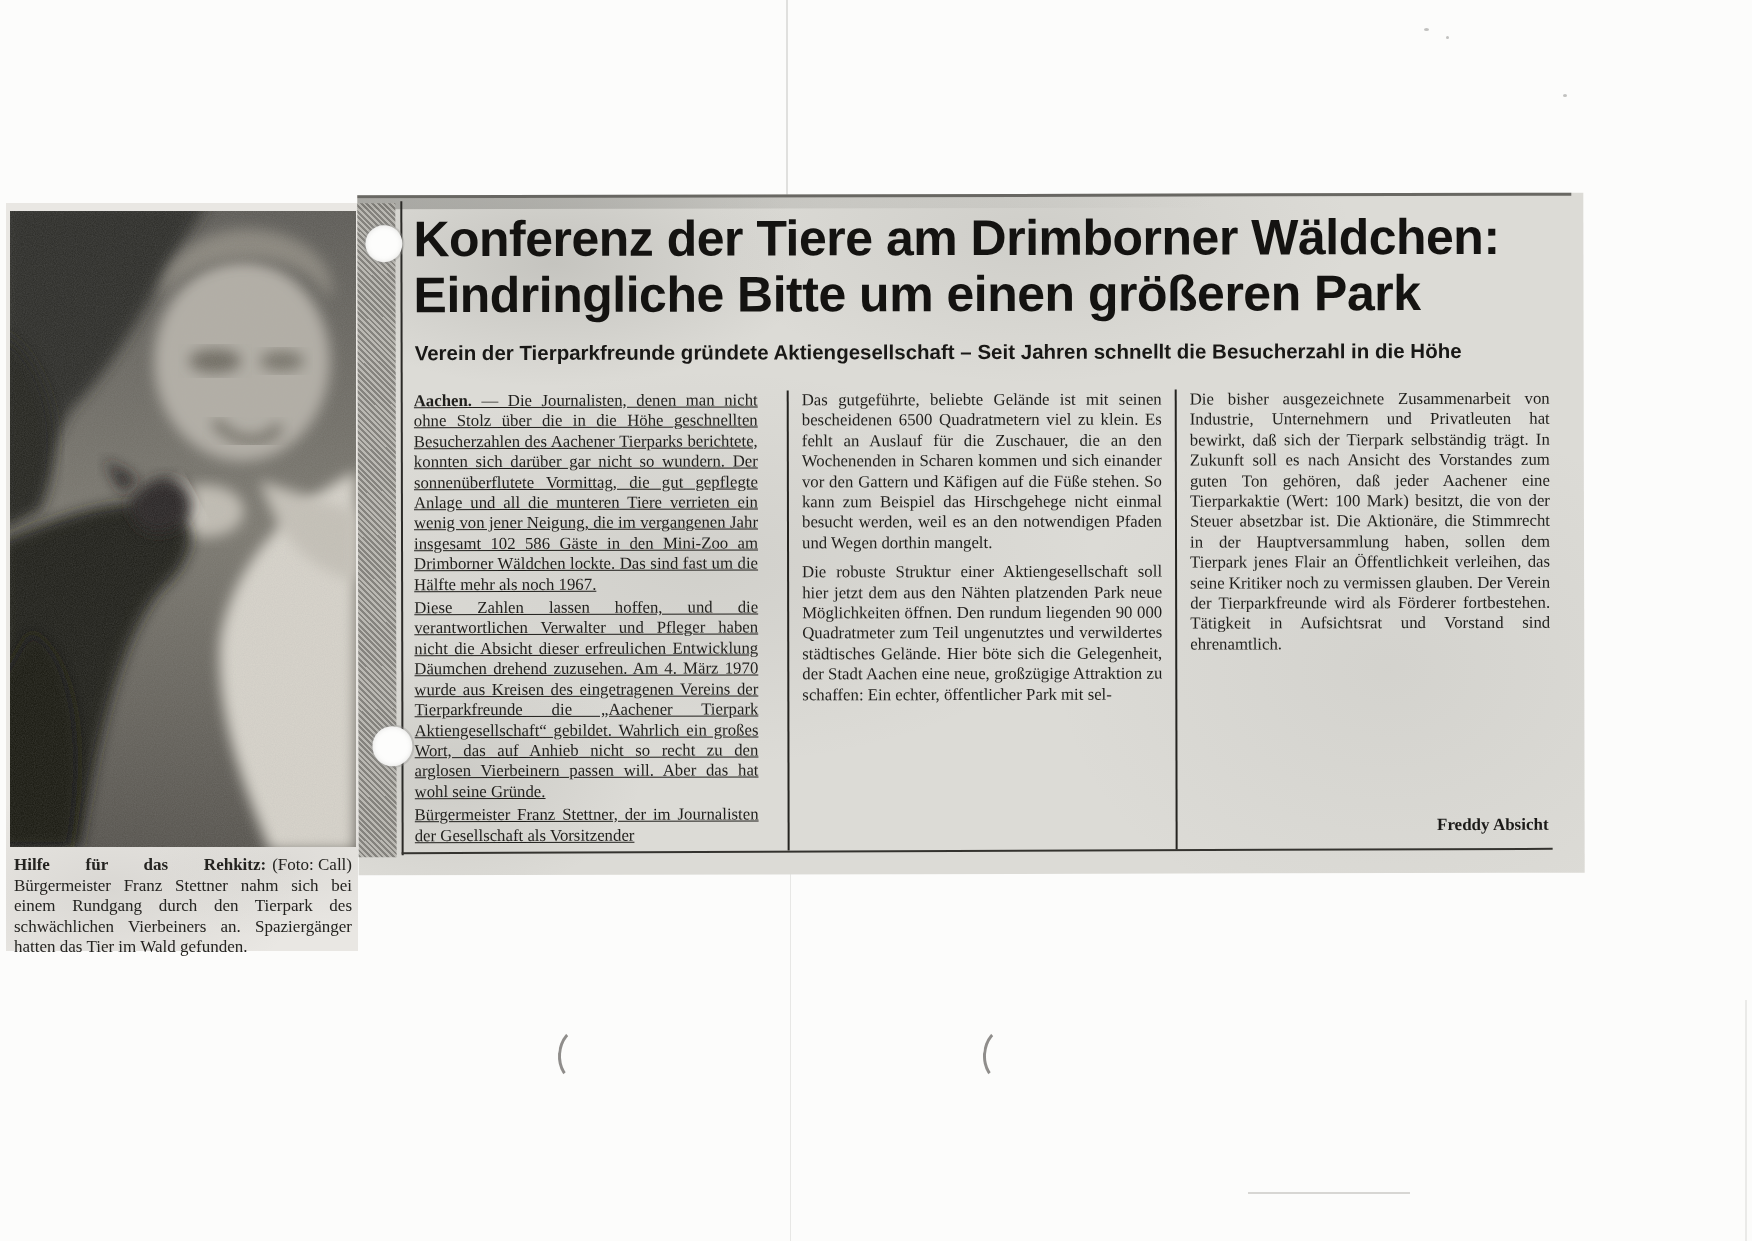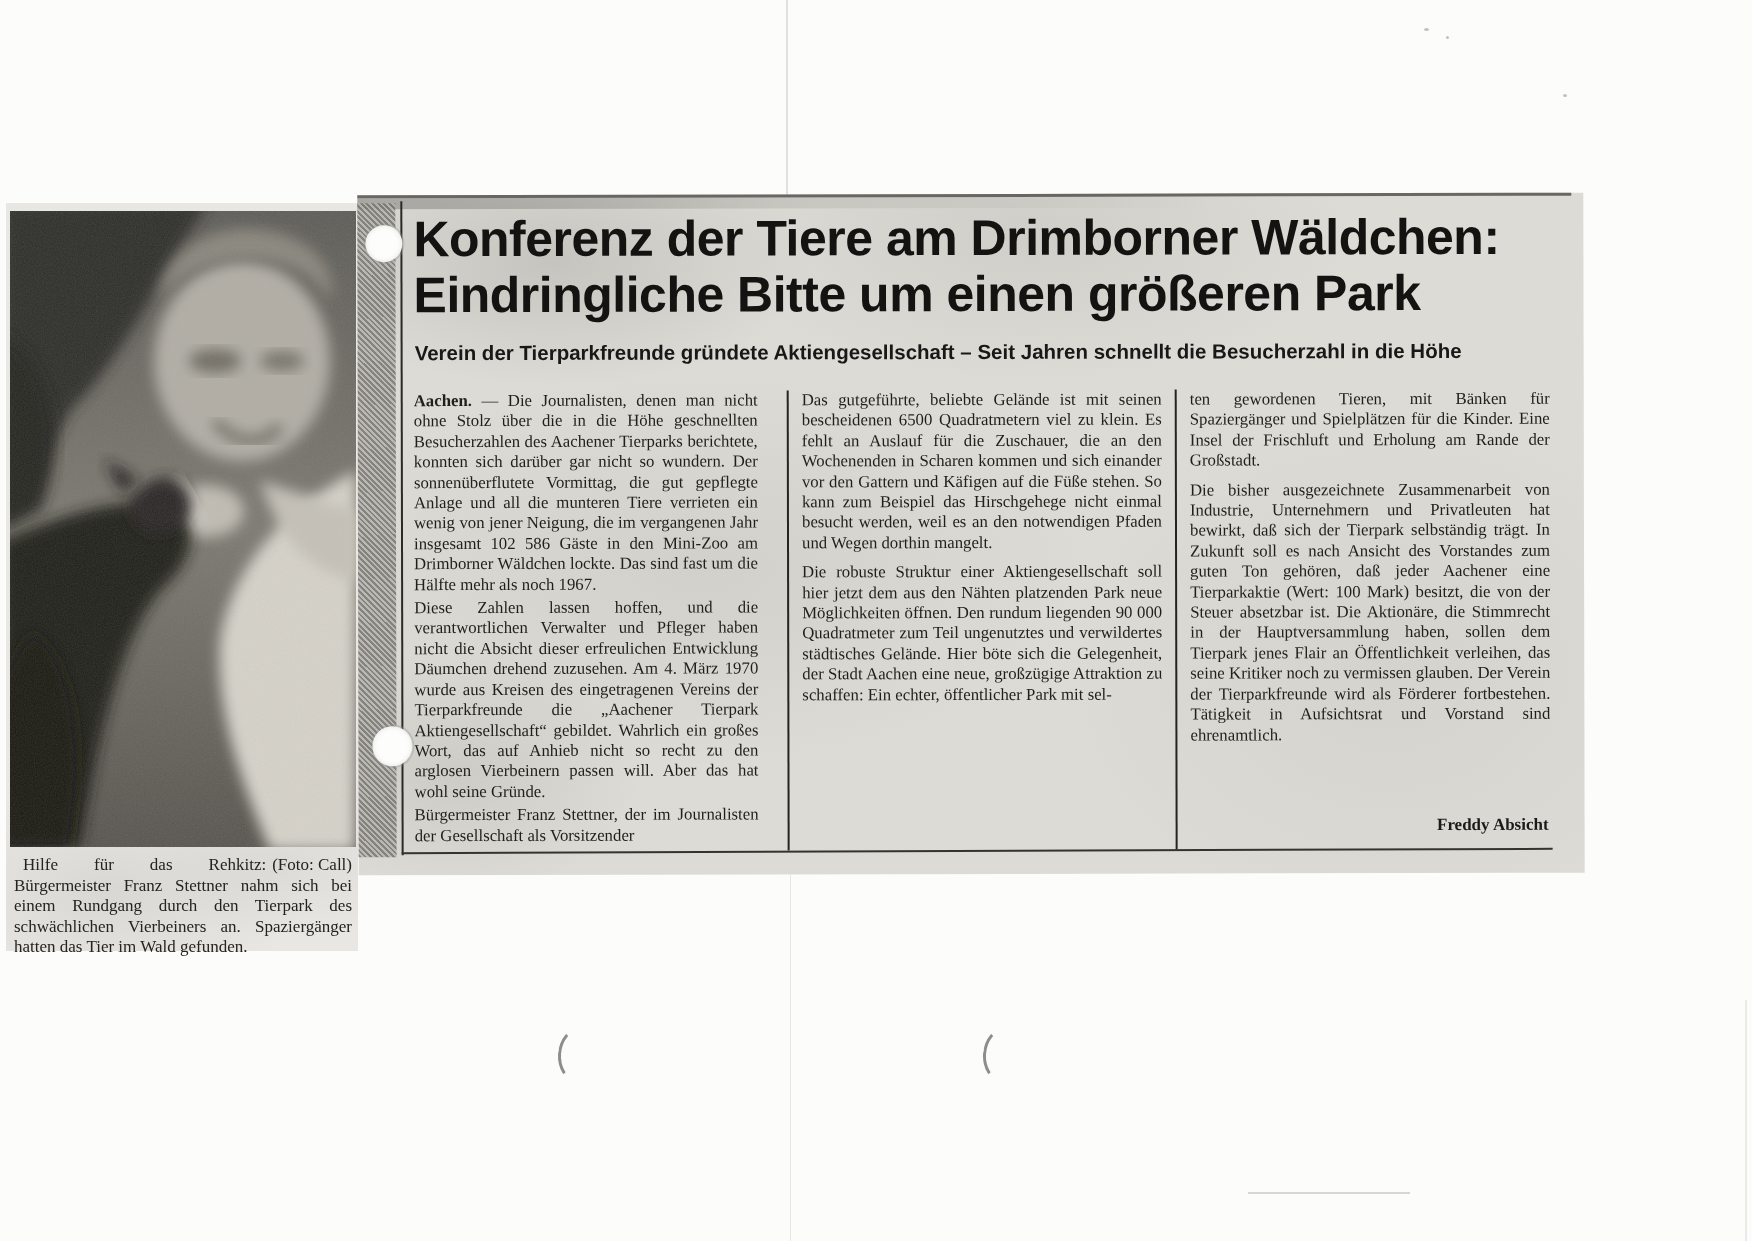--- a/index.html
+++ b/index.html
@@ -15,21 +15,21 @@
   .streak{position:absolute;background:#d7d6d3;height:2px;}
 
   
   .photo-clipping{position:absolute;left:6px;top:203px;width:352px;height:748px;
      background:#e9e7e3;
      background-image:radial-gradient(300px 160px at 30% 92%, rgba(120,118,112,.14), transparent 65%),
                       radial-gradient(220px 120px at 80% 88%, rgba(120,118,112,.10), transparent 65%);}
   .photo-frame{position:absolute;left:4px;top:8px;width:346px;height:636px;background:#6f6d68;overflow:hidden;}
   .photo-caption{position:absolute;left:8px;top:652px;width:338px;
      font-size:17px;line-height:20.6px;text-align:justify;color:#242320;}
-  .photo-caption b{font-weight:normal;margin-left:9px;}
+  .photo-caption b{font-weight:bold;}
   .credit{float:right;margin-left:6px;}
 
   
   .article{position:absolute;left:358px;top:194px;width:1226px;height:680px;
      background:#dcdbd6;transform:rotate(-0.12deg);
      background-image:
        radial-gradient(420px 200px at 16% 10%, rgba(105,105,100,.20), transparent 62%),
        radial-gradient(520px 240px at 55% 6%, rgba(120,120,115,.13), transparent 62%),
        radial-gradient(640px 320px at 28% 55%, rgba(122,122,117,.11), transparent 62%),
        radial-gradient(540px 420px at 84% 70%, rgba(128,128,123,.09), transparent 62%),
@@ -46,21 +46,21 @@
   .headline{position:absolute;left:56px;top:16px;width:1150px;
      font-family:"Liberation Sans",sans-serif;font-weight:bold;
      font-size:50px;line-height:56px;letter-spacing:-.5px;color:#141311;}
   .subhead{position:absolute;left:57px;top:146px;width:1140px;
      font-family:"Liberation Sans",sans-serif;font-weight:bold;font-size:20.5px;color:#191816;}
 
   .cols{position:absolute;left:56px;top:196px;display:flex;}
   .col{width:360px;height:462px;overflow:hidden;font-size:16.8px;line-height:20.4px;
        text-align:justify;color:#201f1c;}
   .col p{margin:0 0 9px 0;}
-  .col.first p{margin:0 16px 3px 0;}
+  .col.first p{margin:0 16px 3px 0;text-decoration:underline;}
   .col p b{font-weight:bold;}
   .byline{position:absolute;right:36px;top:622px;font-weight:bold;font-size:17px;color:#1b1a18;}
 
   
   .hole{position:absolute;border-radius:50%;background:#fdfdfc;
         box-shadow:0 0 0 2px rgba(150,150,146,.35), inset 0 0 5px rgba(140,140,136,.25);}
   .hole.h1{left:8px;top:30px;width:37px;height:37px;}
   .hole.h2{left:14px;top:531px;width:40px;height:40px;}
 
   
@@ -145,21 +145,20 @@
         <p>Diese Zahlen lassen hoffen, und die verantwortlichen Verwalter und Pfleger haben nicht die Absicht dieser erfreulichen Entwicklung Däumchen drehend zuzusehen. Am 4. März 1970 wurde aus Kreisen des eingetragenen Vereins der Tierparkfreunde die „Aachener Tierpark Aktiengesellschaft“ gebildet. Wahrlich ein großes Wort, das auf Anhieb nicht so recht zu den arglosen Vierbeinern passen will. Aber das hat wohl seine Gründe.</p>
         <p>Bürgermeister Franz Stettner, der im Journalisten der Gesellschaft als Vorsitzender</p>
       </div>
       <div class="col-rule"></div>
       <div class="col">
         <p>Das gutgeführte, beliebte Gelände ist mit seinen bescheidenen 6500 Quadratmetern viel zu klein. Es fehlt an Auslauf für die Zuschauer, die an den Wochenenden in Scharen kommen und sich einander vor den Gattern und Käfigen auf die Füße stehen. So kann zum Beispiel das Hirschgehege nicht einmal besucht werden, weil es an den notwendigen Pfaden und Wegen dorthin mangelt.</p>
         <p>Die robuste Struktur einer Aktiengesellschaft soll hier jetzt dem aus den Nähten platzenden Park neue Möglichkeiten öffnen. Den rundum liegenden 90 000 Quadratmeter zum Teil ungenutztes und verwildertes städtisches Gelände. Hier böte sich die Gelegenheit, der Stadt Aachen eine neue, großzügige Attraktion zu schaffen: Ein echter, öffentlicher Park mit sel-</p>
       </div>
       <div class="col-rule"></div>
       <div class="col">
-        <p>ten gewordenen Tieren, mit Bänken für Spaziergänger und Spielplätzen für die Kinder. Eine Insel der Frischluft und Erholung am Rande der Großstadt.</p>
         <p>Die bisher ausgezeichnete Zusammenarbeit von Industrie, Unternehmern und Privatleuten hat bewirkt, daß sich der Tierpark selbständig trägt. In Zukunft soll es nach Ansicht des Vorstandes zum guten Ton gehören, daß jeder Aachener eine Tierparkaktie (Wert: 100 Mark) besitzt, die von der Steuer absetzbar ist. Die Aktionäre, die Stimmrecht in der Hauptversammlung haben, sollen dem Tierpark jenes Flair an Öffentlichkeit verleihen, das seine Kritiker noch zu vermissen glauben. Der Verein der Tierparkfreunde wird als Förderer fortbestehen. Tätigkeit in Aufsichtsrat und Vorstand sind ehrenamtlich.</p>
       </div>
     </div>
 
     <div class="byline">Freddy Absicht</div>
     <div class="bottom-rule"></div>
 
     <div class="hole h1"></div>
     <div class="hole h2"></div>
   </div>

